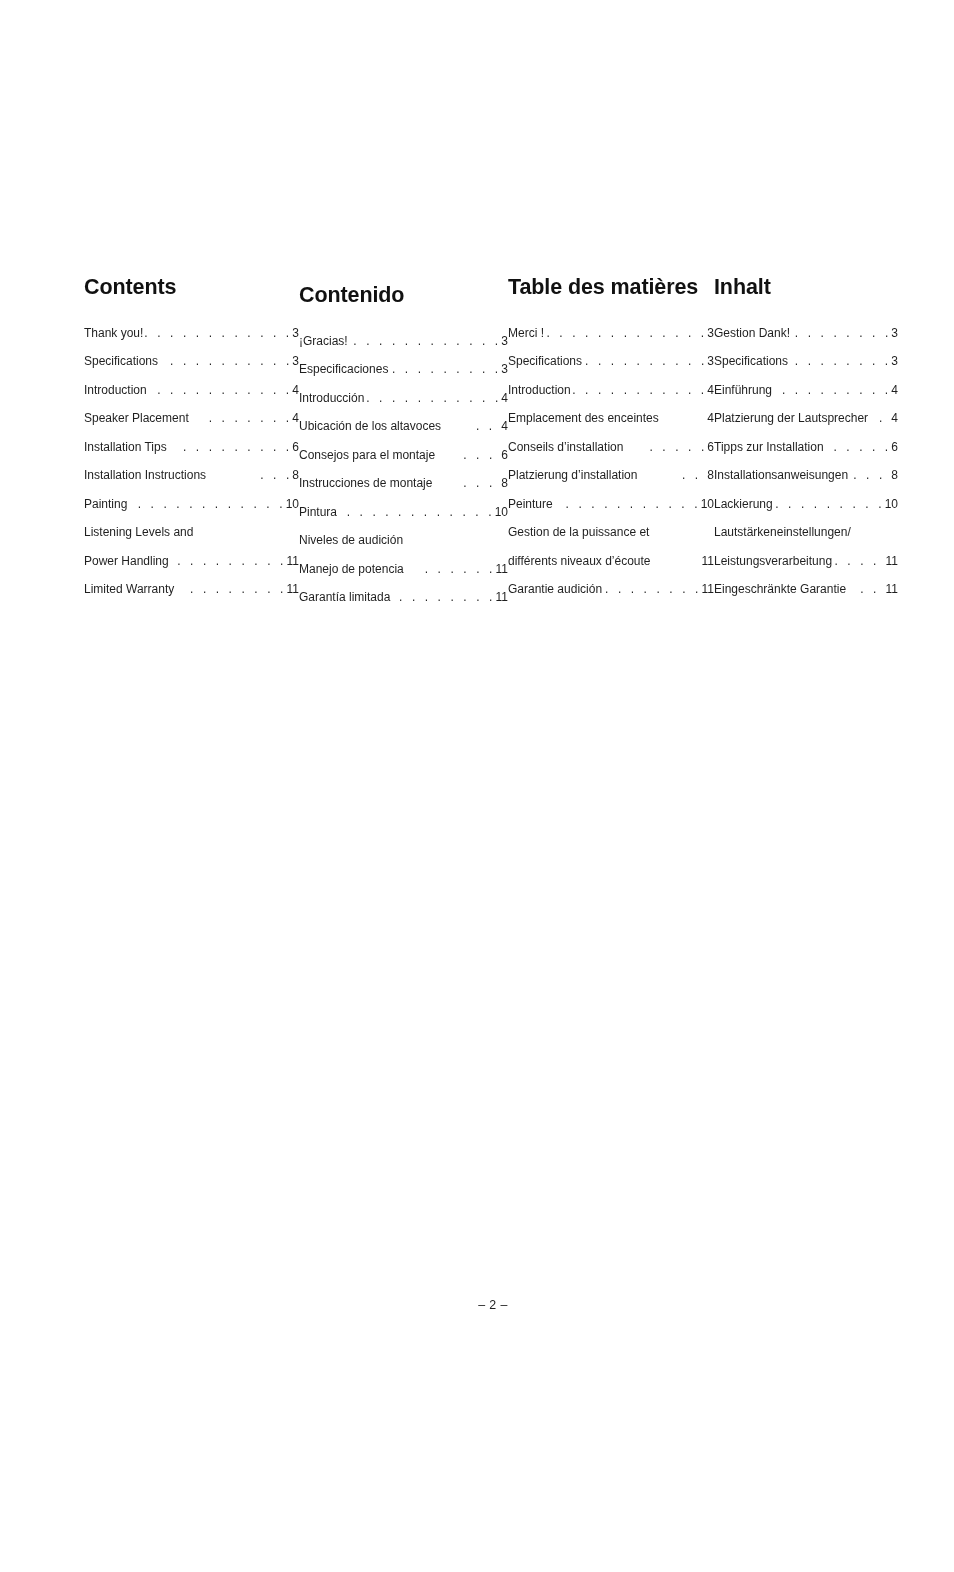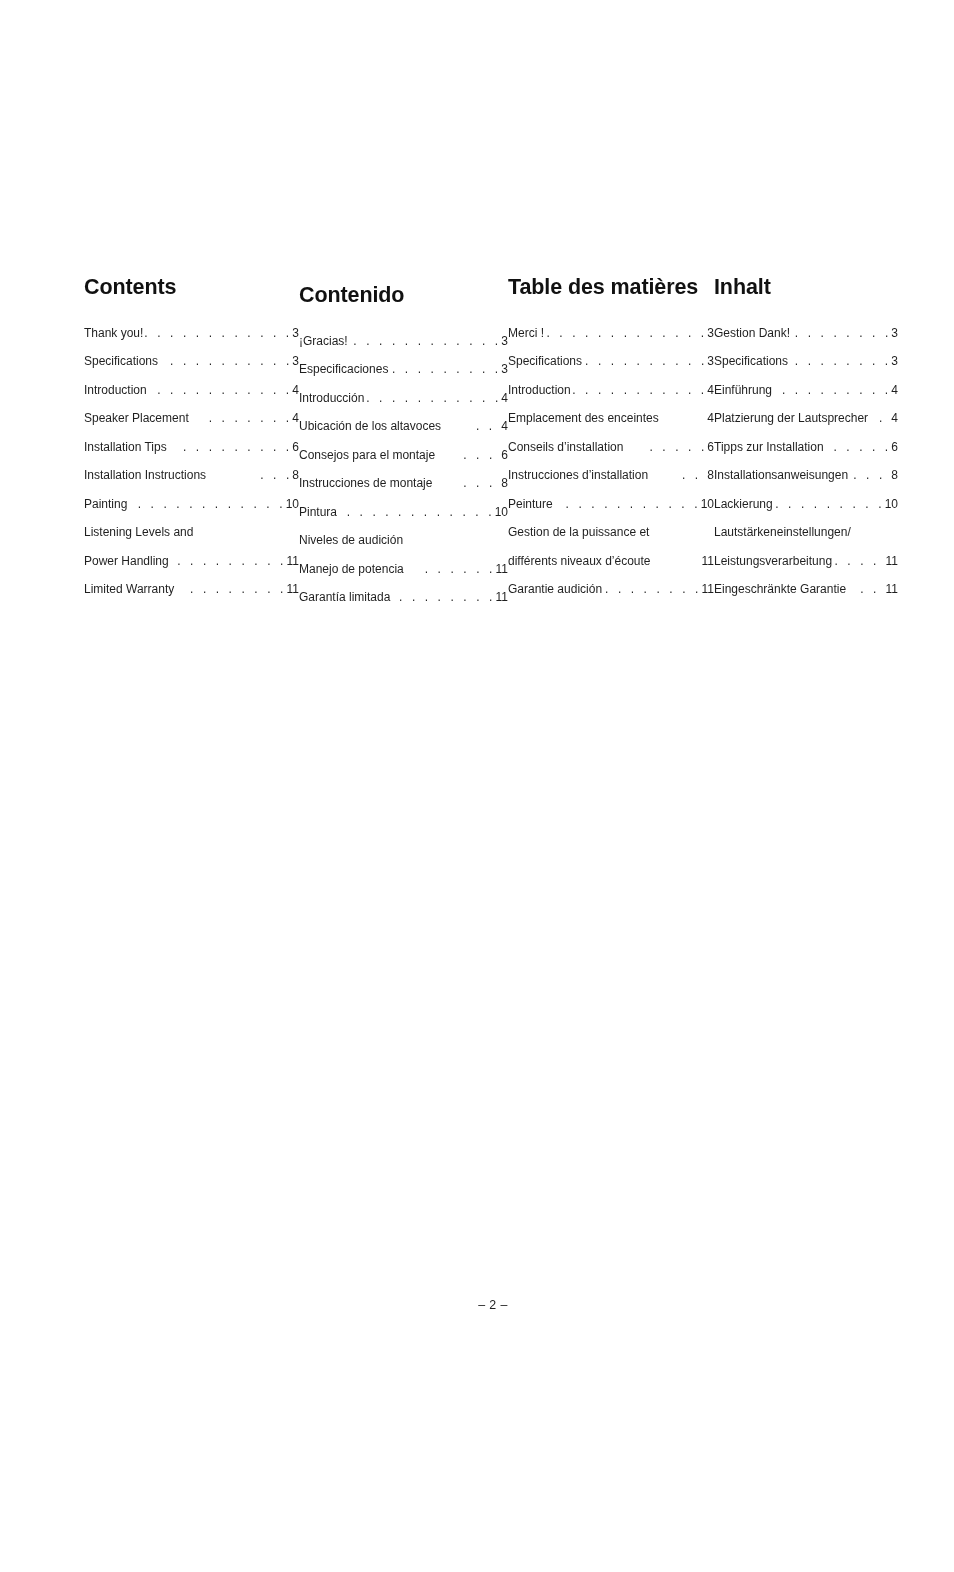--- a/index.html
+++ b/index.html
@@ -249,21 +249,21 @@
           <span class="entry-label">Emplacement des enceintes</span>
           <span class="entry-leader"></span>
           <span class="entry-page">4</span>
         </li>
         <li class="entry">
           <span class="entry-label">Conseils d’installation</span>
           <span class="entry-leader">. . . . .</span>
           <span class="entry-page">6</span>
         </li>
         <li class="entry gap-page">
-          <span class="entry-label">Instrucciones d’installation</span>
+          <span class="entry-label">Platzierung d’installation</span>
           <span class="entry-leader">. .</span>
           <span class="entry-page">8</span>
         </li>
         <li class="entry">
           <span class="entry-label">Peinture</span>
           <span class="entry-leader">. . . . . . . . . . . . . .</span>
           <span class="entry-page">10</span>
         </li>
         <li class="entry no-leader">
           <span class="entry-label">Gestion de la puissance et</span>

